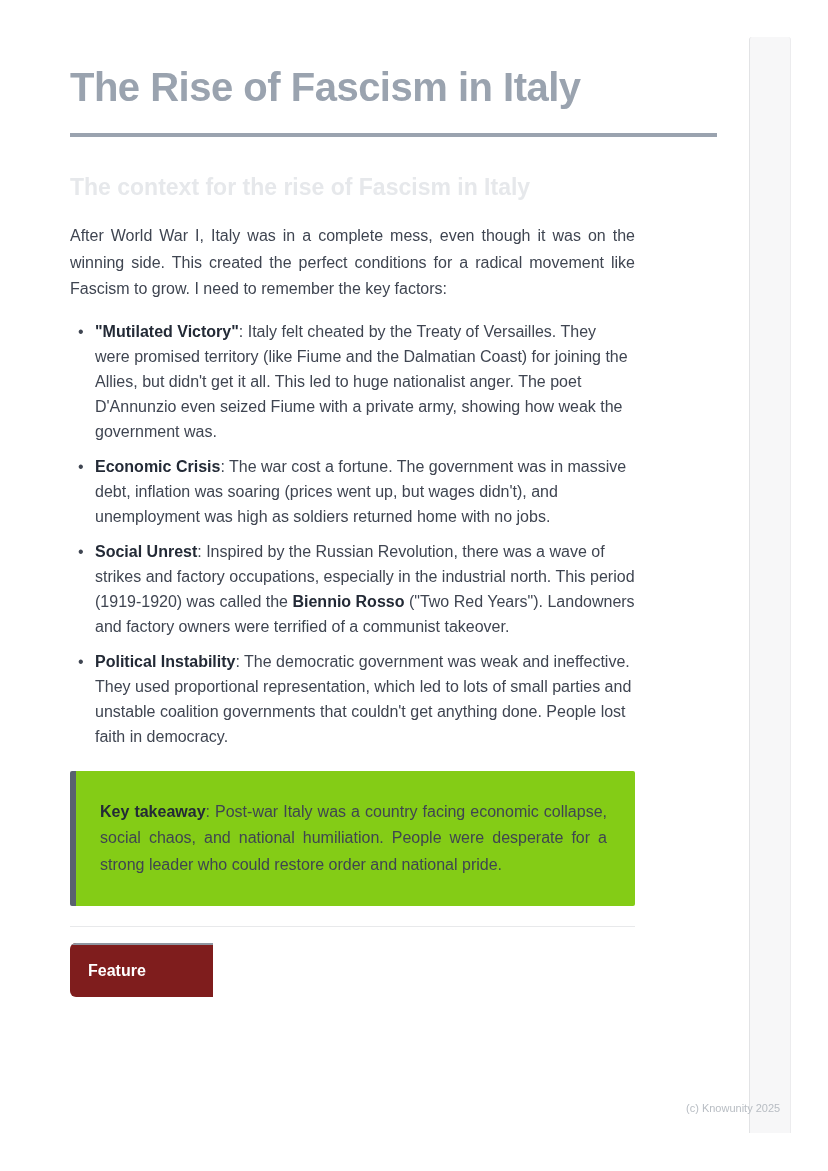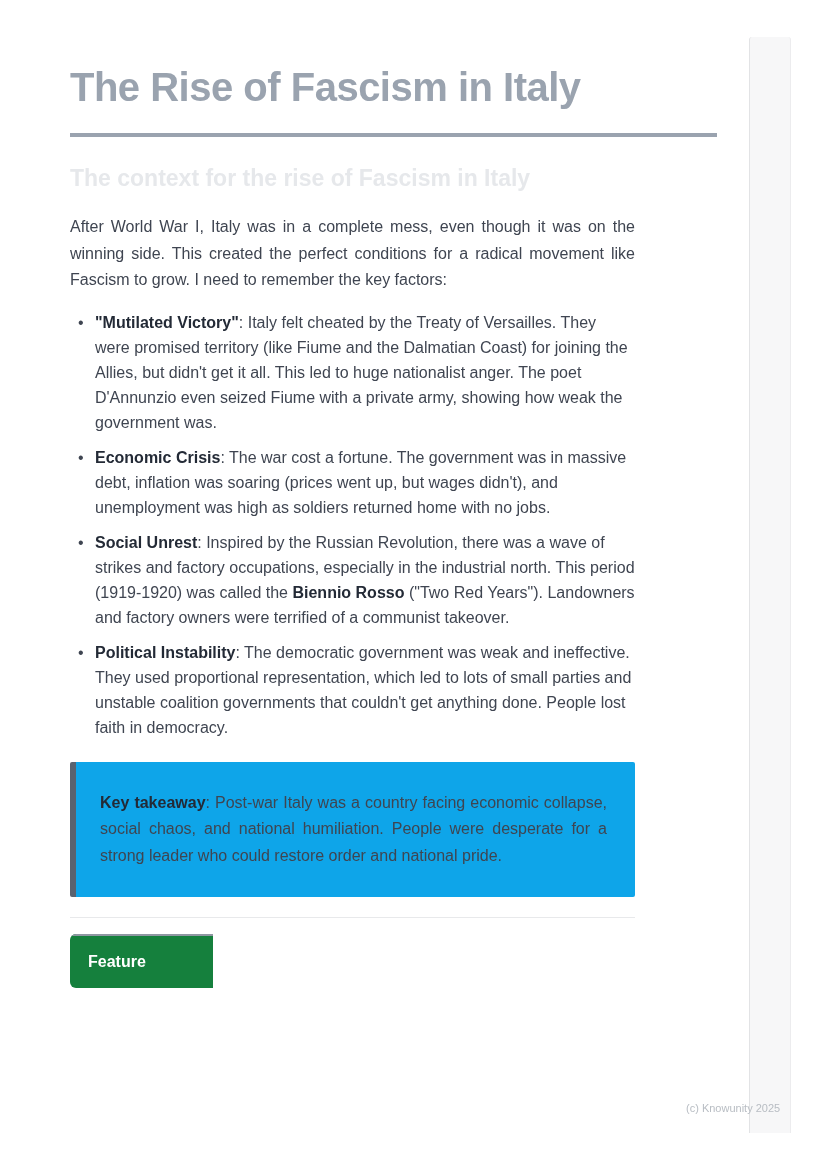--- a/index.html
+++ b/index.html
@@ -23,21 +23,21 @@
     letter-spacing:-0.5px;
     color:#9aa3af;
   }
   .title-rule {
     margin-top:23px;
     width:647px; height:4px;
     background:#9aa3af;
     border:none;
   }
   .section-heading {
-    margin-top:27px;
+    margin-top:36px;
     font-size:23px; line-height:28px;
     font-weight:bold;
     color:#e6e8eb;
   }
   .para {
     margin-top:22px;
     font-size:16px; line-height:26.5px;
     text-align:justify;
     color:#3f4551;
   }
@@ -53,21 +53,21 @@
     font-size:16px; line-height:25px;
     color:#3f4551;
   }
   li.bullet-item:last-child { margin-bottom:0; }
   .marker {
     position:absolute; left:8px; top:0;
     color:#3f4551;
   }
   .callout {
     margin-top:22px;
-    background:#0ea5e9;
+    background:#84cc16;
     border-left:6px solid #59626f;
     border-radius:2px;
     padding:28px 28px 12px 24px;
   }
   .callout-text {
     font-size:16px; line-height:26.5px;
     text-align:justify;
     color:#3f4551;
     padding-bottom:16px;
   }
@@ -81,21 +81,21 @@
   .feature-table {
     margin-top:16px;
     width:565px;
     display:flex;
     gap:3px;
     border-radius:6px;
     overflow:hidden;
   }
   .th {
     height:54px;
-    background:#15803d;
+    background:#7f1d1d;
     border-top:2px solid #8f97a2;
     color:#ffffff;
     font-weight:bold;
     font-size:16px;
     display:flex; align-items:center;
     padding-left:18px;
   }
   .th-1 { width:143px; }
   .th-2 { width:253px; }
   .th-3 { width:163px; }

